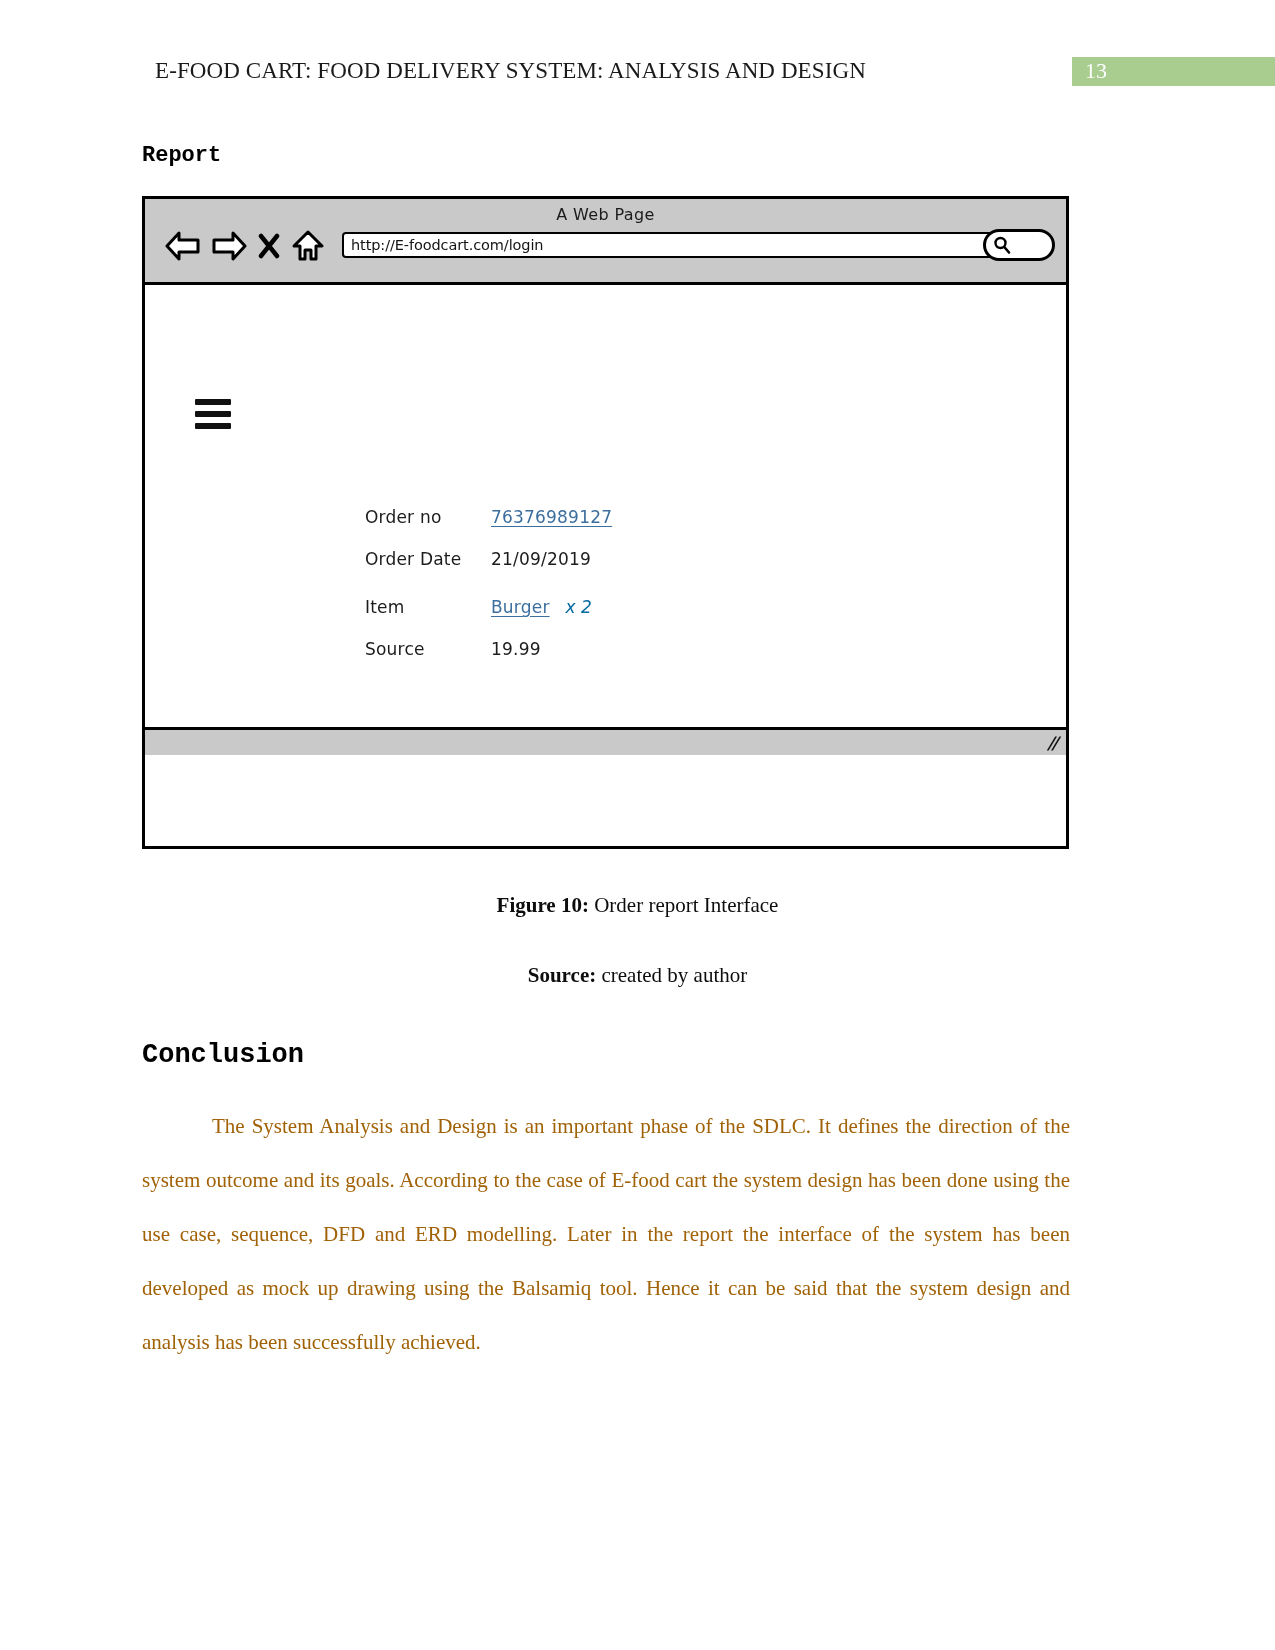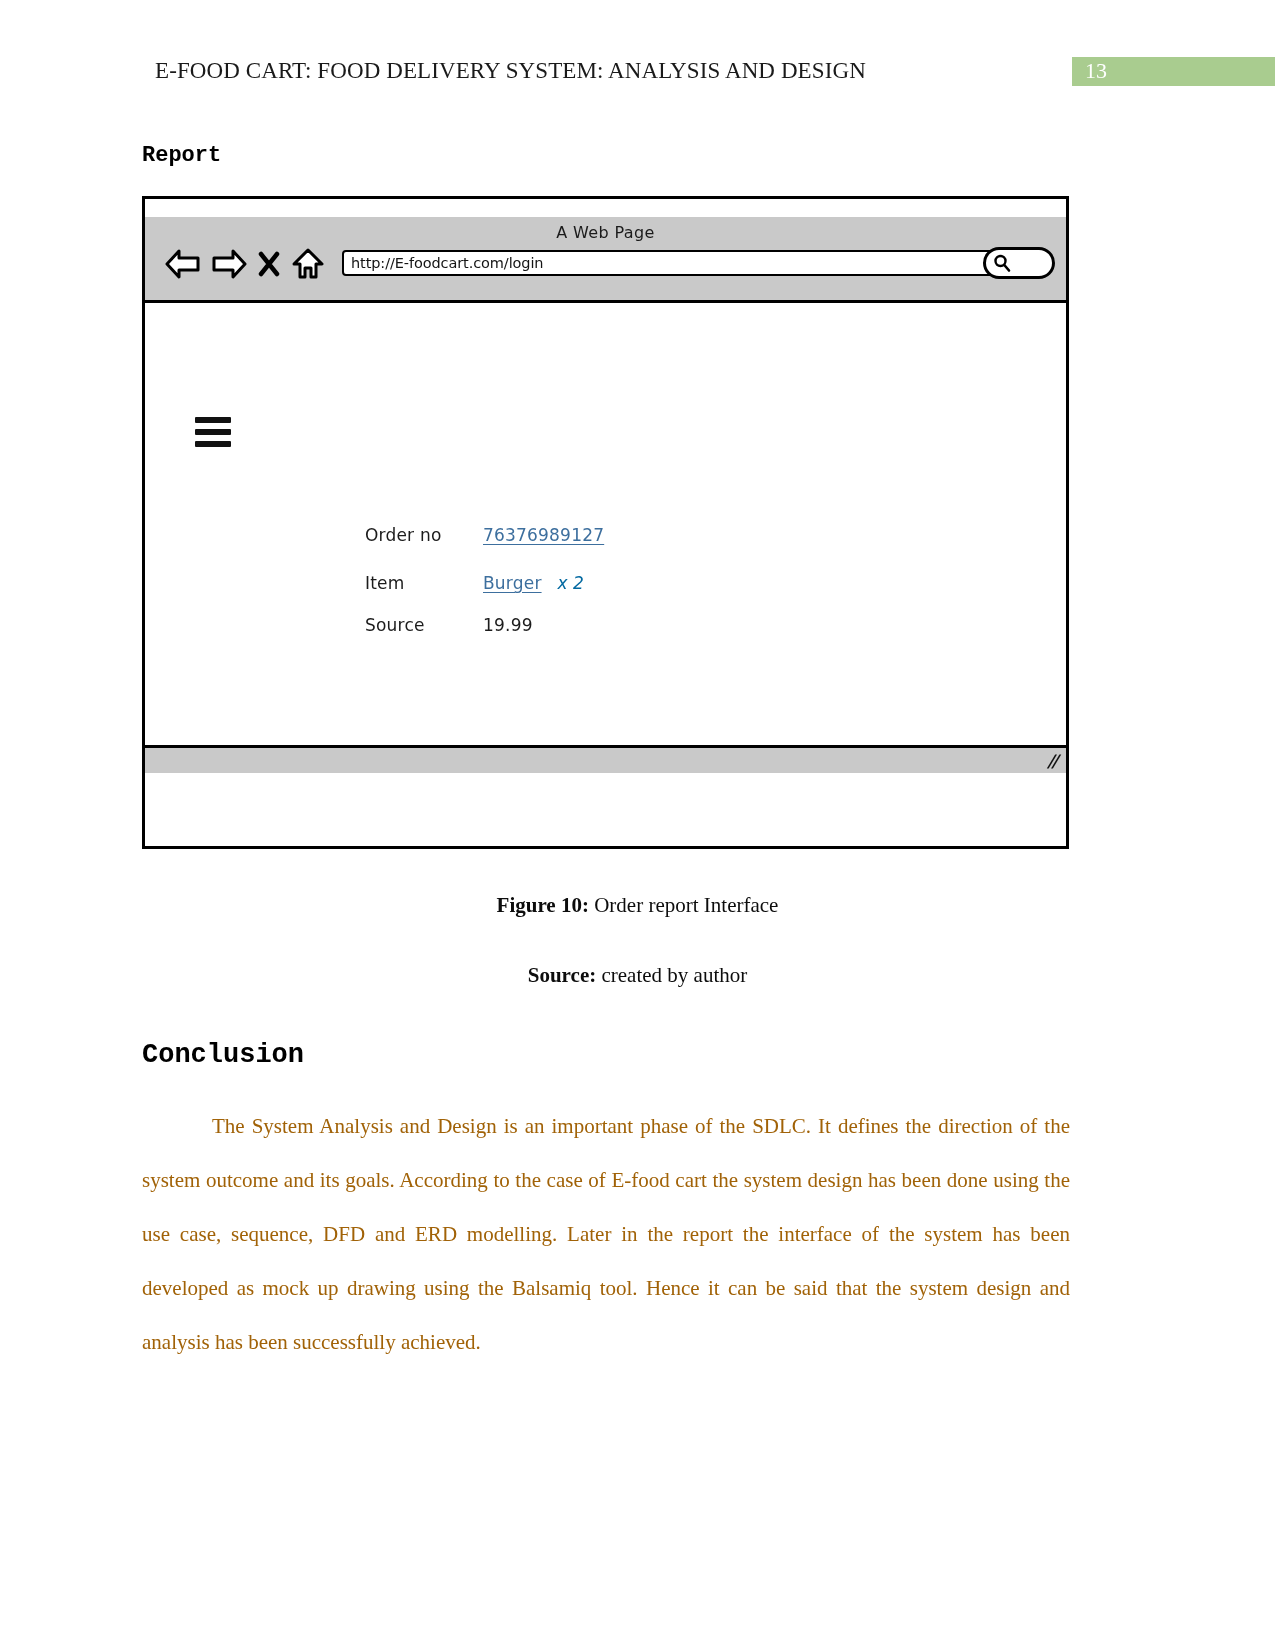--- a/index.html
+++ b/index.html
@@ -80,21 +80,20 @@
     background: #ffffff;
     border: 3px solid #000000;
     box-sizing: border-box;
   }
   .wf-chrome {
     position: relative;
     height: 86px;
     background: #c9c9c9;
     border-bottom: 3px solid #000000;
     box-sizing: border-box;
-    margin-top: 18px;
   }
   .wf-page-title {
     position: absolute;
     top: 6px;
     left: 0;
     width: 100%;
     text-align: center;
     font-family: "DejaVu Sans", sans-serif;
     font-size: 16px;
     color: #1b1b1b;
@@ -186,20 +185,21 @@
   }
   .wf-row.spaced { margin-top: 28px; }
   .wf-label {
     width: 118px;
     text-align: left;
     letter-spacing: 0.2px;
   }
   .wf-value {
     letter-spacing: 0.2px;
     color: #1c1c1c;
+    margin-left: 8px;
   }
   .wf-value.link {
     color: #3d6f9e;
     text-decoration: underline;
     text-underline-offset: 3px;
   }
   .wf-qty {
     margin-left: 16px;
     color: #0369a1;
     font-style: italic;
@@ -311,20 +311,24 @@
       <span></span>
     </div>
 
     <div class="wf-report">
 
       <div class="wf-row">
         <span class="wf-label">Order no</span>
         <span class="wf-value link">76376989127</span>
       </div>
 
+      <div class="wf-row">
+        <span class="wf-label">Order Date</span>
+        <span class="wf-value">21/09/2019</span>
+      </div>
 
       <div class="wf-row spaced">
         <span class="wf-label">Item</span>
         <span class="wf-value link">Burger</span>
         <span class="wf-qty">x 2</span>
       </div>
 
       <div class="wf-row">
         <span class="wf-label">Source</span>
         <span class="wf-value">19.99</span>

